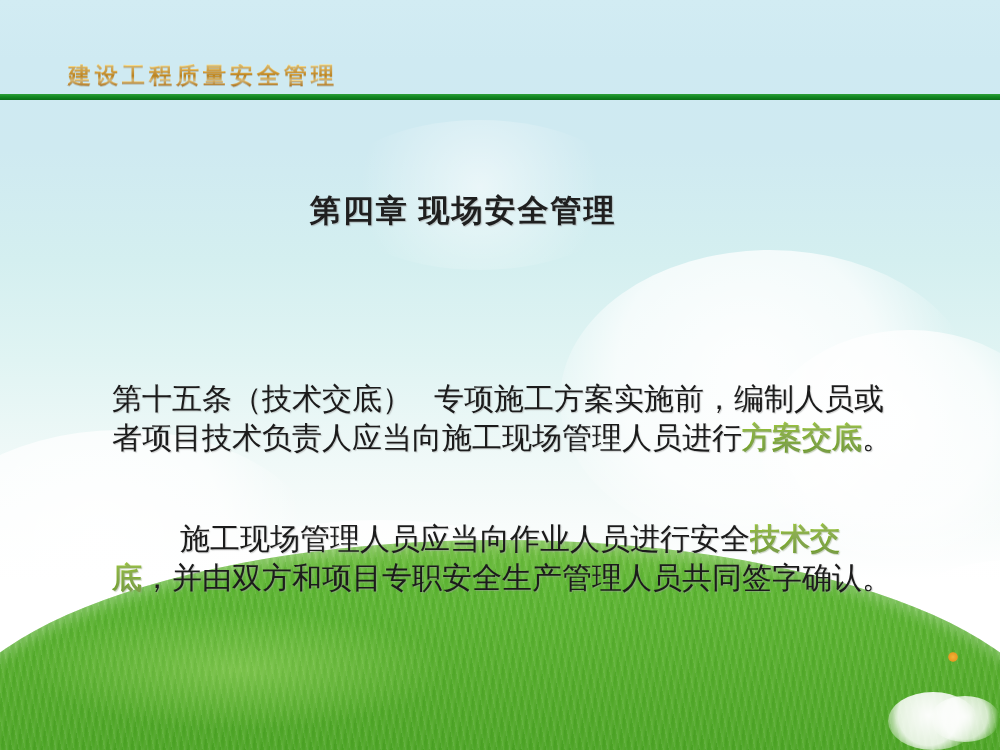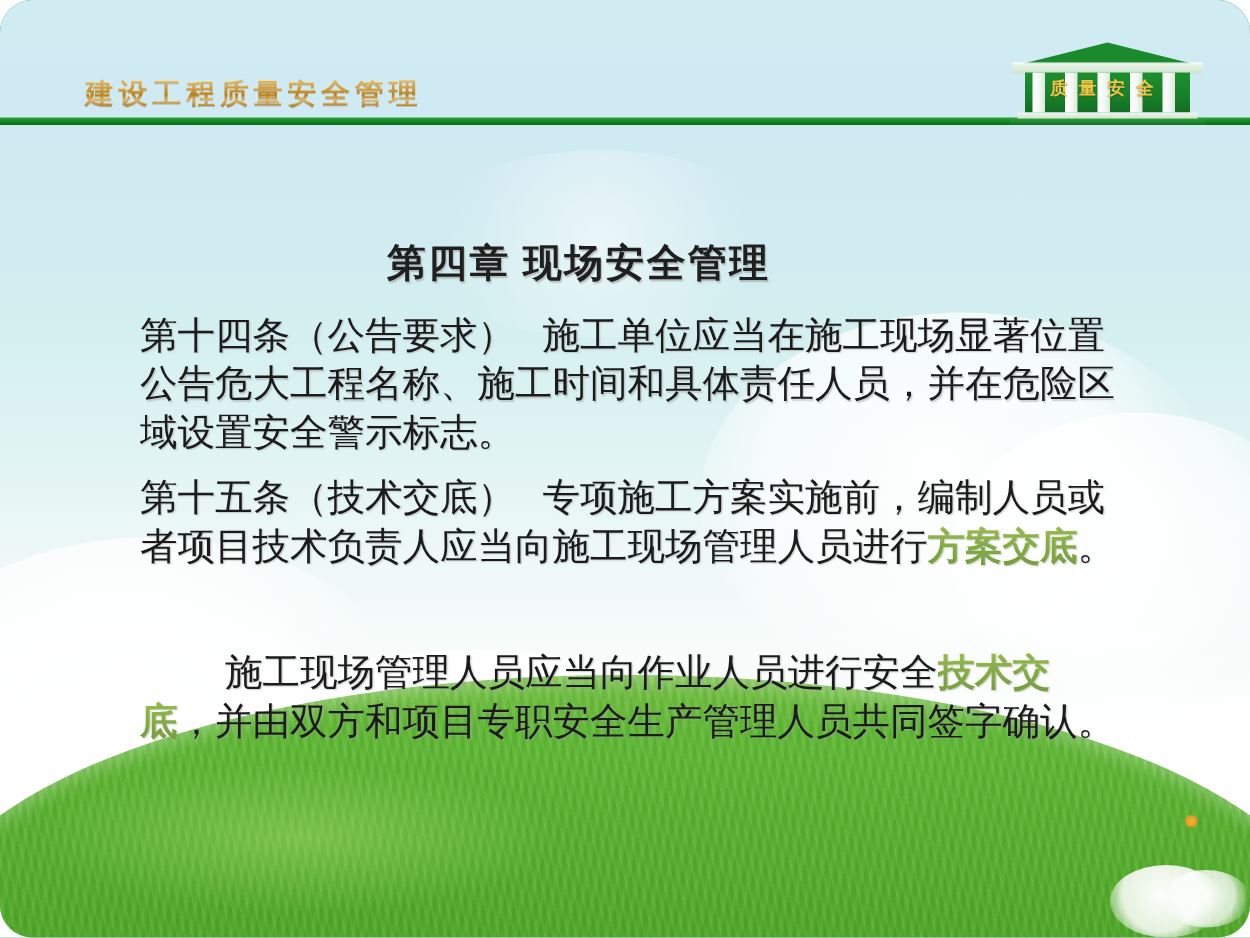--- a/index.html
+++ b/index.html
@@ -6,23 +6,22 @@
     margin: 0;
     padding: 0;
     background: #ffffff;
   }
 
   #slide {
     position: relative;
     width: 1000px;
     height: 750px;
     overflow: hidden;
-    background: #15803d;
+    background: #4d7c0f;
     font-family: "Liberation Serif", "DejaVu Serif", serif;
-    border-radius: 26px;
   }
 
   
   .bg-sky {
     position: absolute;
     left: 0; top: 0;
     width: 1000px;
     height: 750px;
     background: linear-gradient(to bottom,
         #d2ecf3 0px,
@@ -282,36 +281,22 @@
   <div class="grass-texture"></div>
   <div class="grass-highlight"></div>
   <div class="bottom-cloud-1"></div>
   <div class="bottom-cloud-2"></div>
   <div class="tiny-flower"></div>
 
   <div class="header-band">
     <div class="header-title">建设工程质量安全管理</div>
     <div class="header-rule"></div>
 
-    <div class="logo">
-      <div class="logo-pediment"></div>
-      <div class="logo-architrave"></div>
-      <div class="logo-body"></div>
-      <div class="logo-col c1"></div>
-      <div class="logo-col c2"></div>
-      <div class="logo-col c3"></div>
-      <div class="logo-col c4"></div>
-      <div class="logo-col c5"></div>
-      <div class="logo-text">质量安全</div>
-      <div class="logo-base-1"></div>
-      <div class="logo-base-2"></div>
-    </div>
   </div>
 
   <div class="content">
     <div class="slide-title">第四章  现场安全管理</div>
 
-    <div class="para p1"><span>第十四条（公告要求）</span><span class="gap"></span><span>施工单位应当在施工现场显著位置公告危大工程名称、施工时间和具体责任人员，并在危险区域设置安全警示标志。</span></div>
     <div class="para p2"><span>第十五条（技术交底）</span><span class="gap"></span><span>专项施工方案实施前，编制人员或者项目技术负责人应当向施工现场管理人员进行</span><span class="hl">方案交底</span><span>。</span></div>
     <div class="para p3"><span class="indent"></span><span>施工现场管理人员应当向作业人员进行安全</span><span class="hl">技术交底</span><span>，并由双方和项目专职安全生产管理人员共同签字确认。</span></div>
   </div>
 
 </div>
 
 </body></html>

